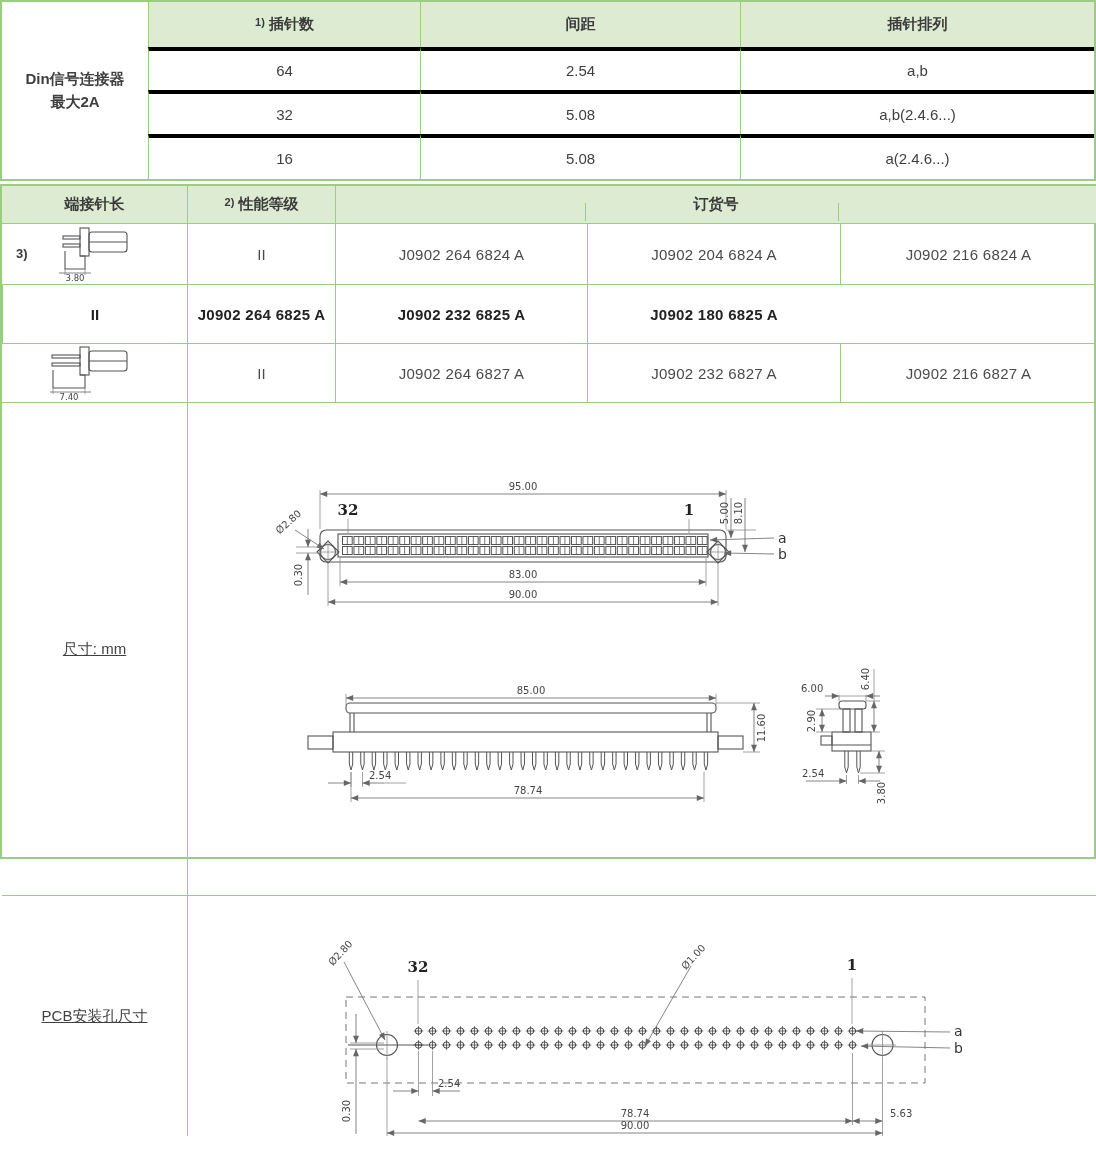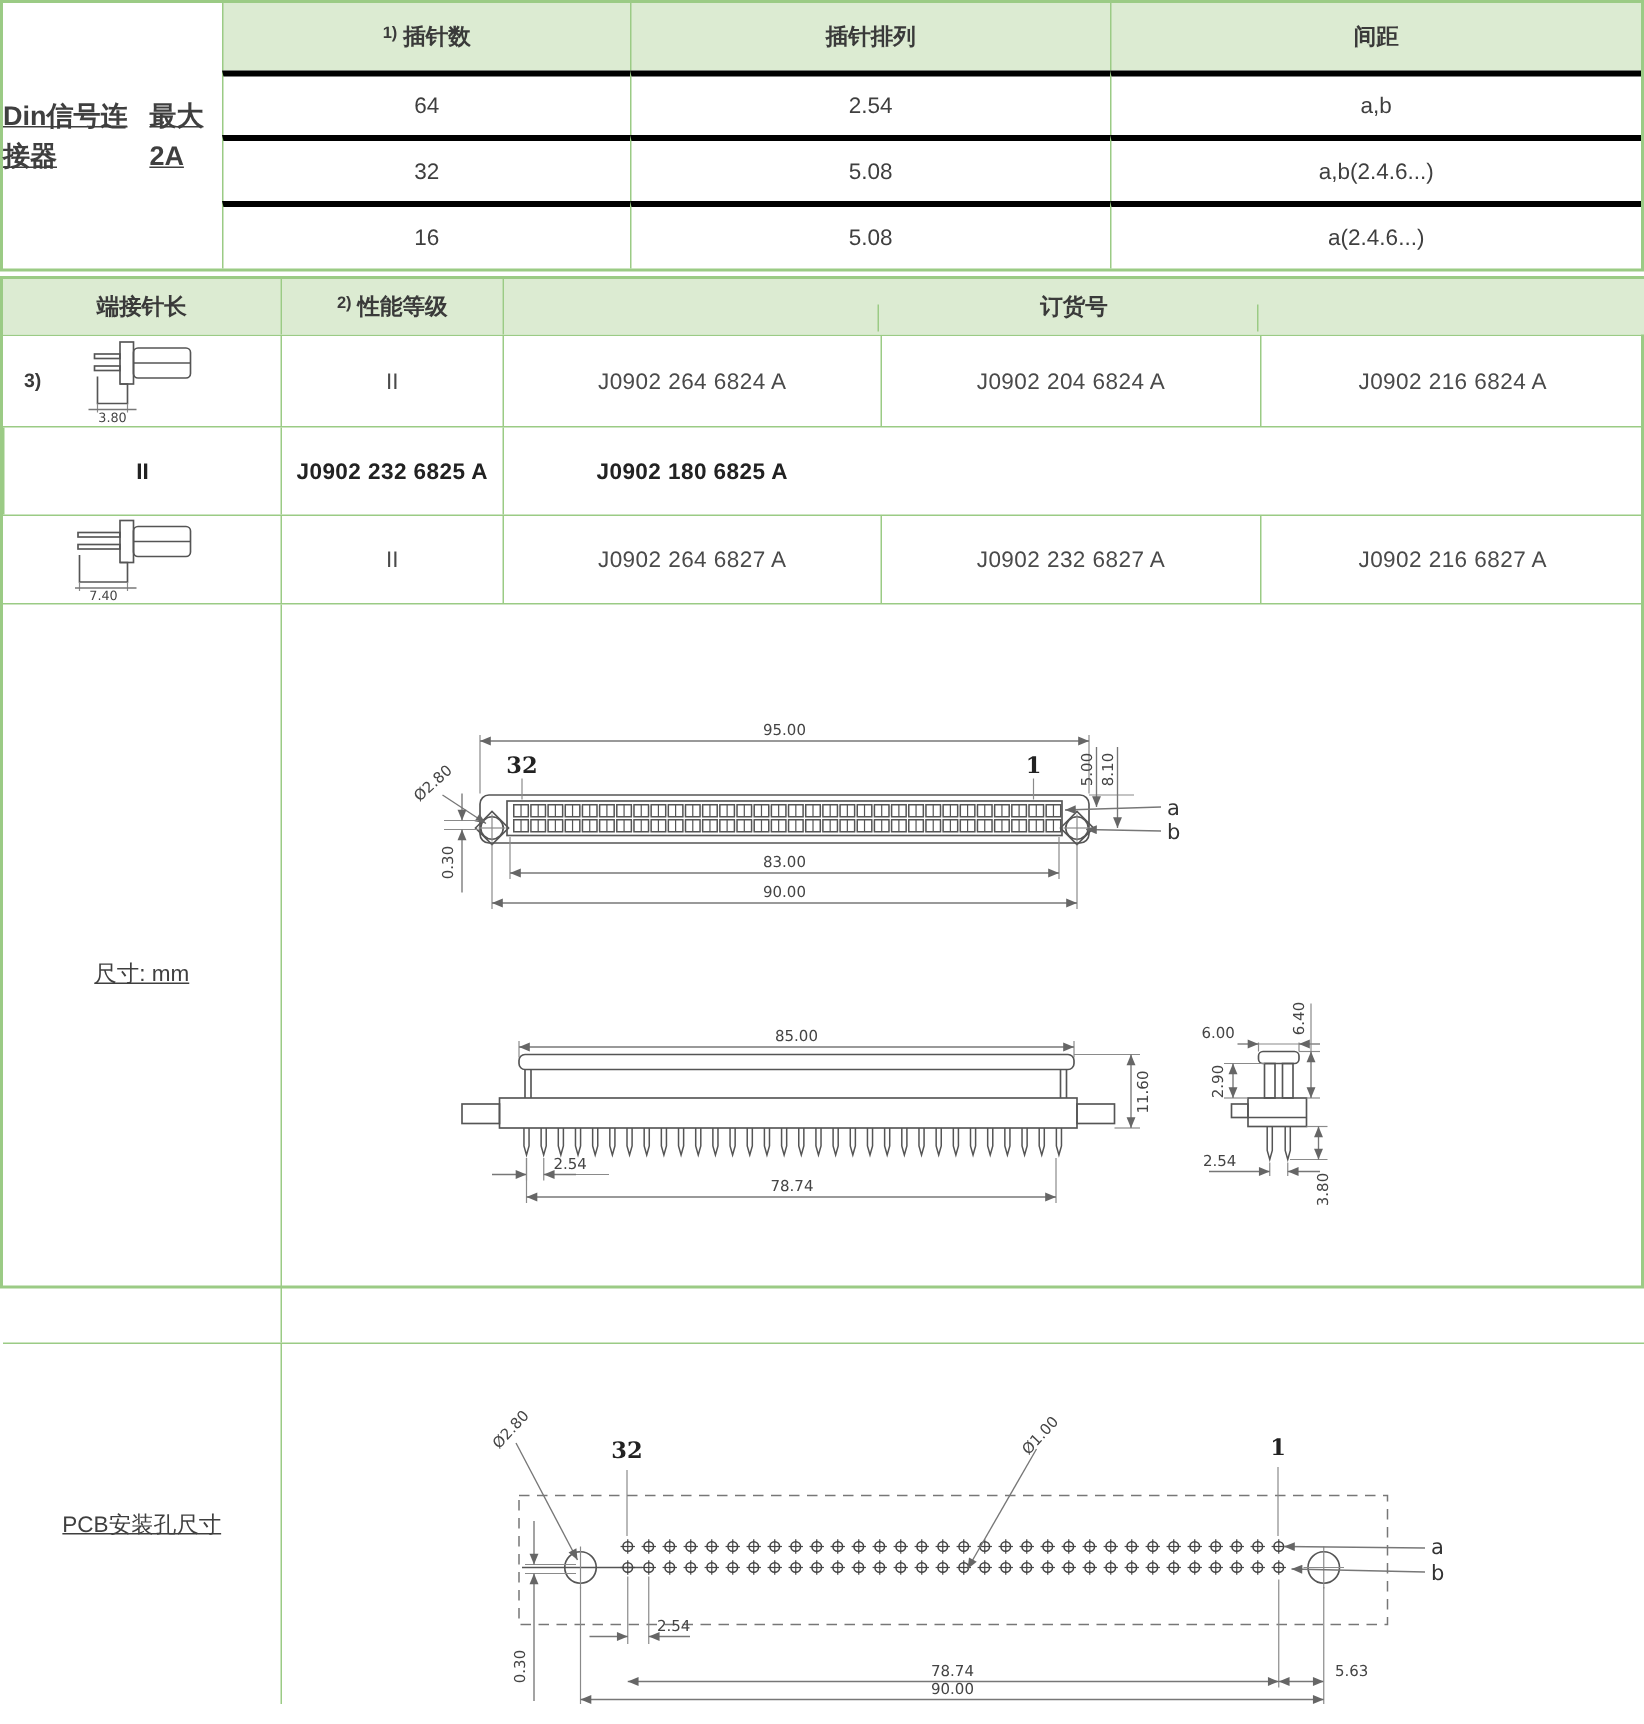--- a/index.html
+++ b/index.html
@@ -7,21 +7,21 @@
          font-family:"Liberation Sans","DejaVu Sans",sans-serif;color:#3f3f3f;overflow:hidden;}
   
   .tableA{position:absolute;left:0;top:0;width:1096px;height:181px;border:2px solid #9bcb85;
           box-sizing:border-box;display:grid;grid-template-columns:146px 272px 320px 1fr;
           grid-template-rows:45px 43px 44px 1fr;}
   .cell{display:flex;align-items:center;justify-content:center;box-sizing:border-box;
         border-left:1px solid #9bcb85;border-top:4px solid #000000;font-size:15px;}
   .cell.c0{border-left:none}
   .cell.r0{border-top:none}
   .hd{background:#dcebd2;font-weight:bold;color:#3a3a3a;}
-  .product{grid-row:1/5;flex-direction:row;font-weight:bold;line-height:1.5;font-size:18px;text-decoration:underline;}
+  .product{grid-row:1/5;flex-direction:column;font-weight:bold;line-height:1.5;font-size:15px;}
   .sup{font-size:11px;margin-right:4px;position:relative;top:-3px;font-weight:bold;}
   
   .tableB{position:absolute;left:0;top:184px;width:1096px;height:675px;border:2px solid #9bcb85;
           box-sizing:border-box;display:grid;grid-template-rows:37px 61px 59px 59px 493px 1fr;}
   .band{display:grid;box-sizing:border-box;border-top:1px solid #9bcb85;}
   .band.first{border-top:none}
   .bhead{grid-template-columns:185px 148px 1fr;}
   .brow{grid-template-columns:185px 148px 252px 253px 1fr;}
   .bsec{grid-template-columns:185px 1fr;}
   .bcell{display:flex;align-items:center;justify-content:center;box-sizing:border-box;
@@ -52,22 +52,22 @@
 
   <div class="tableA">
     <div class="cell c0 r0 product">
       <span>Din信号连接器</span>
       <span>最大2A</span>
     </div>
     <div class="cell r0 hd">
       <span class="sup">1)</span>
       <span>插针数</span>
     </div>
+    <div class="cell r0 hd">间距</div>
     <div class="cell r0 hd">插针排列</div>
-    <div class="cell r0 hd">间距</div>
 
     <div class="cell">64</div>
     <div class="cell">2.54</div>
     <div class="cell">a,b</div>
 
     <div class="cell">32</div>
     <div class="cell">5.08</div>
     <div class="cell">a,b(2.4.6...)</div>
 
     <div class="cell">16</div>
@@ -103,20 +103,21 @@
         </svg>
       </div>
       <div class="bcell grade">II</div>
       <div class="bcell orderno">J0902 264 6824 A</div>
       <div class="bcell orderno">J0902 204 6824 A</div>
       <div class="bcell orderno">J0902 216 6824 A</div>
     </div>
 
     <div class="band brow boldrow">
       <div class="bcell grade">II</div>
+      <div class="bcell orderno">J0902 264 6825 A</div>
       <div class="bcell orderno">J0902 232 6825 A</div>
       <div class="bcell orderno">J0902 180 6825 A</div>
     </div>
 
     <div class="band brow">
       <div class="bcell c0">
         <svg width="92" height="58" viewBox="0 0 92 58">
           <rect class="ln" x="40" y="7" width="38" height="20" rx="3"></rect>
           <line class="ln" x1="40" y1="17" x2="78" y2="17"></line>
           <rect class="ln" x="31" y="3" width="9" height="28"></rect>

